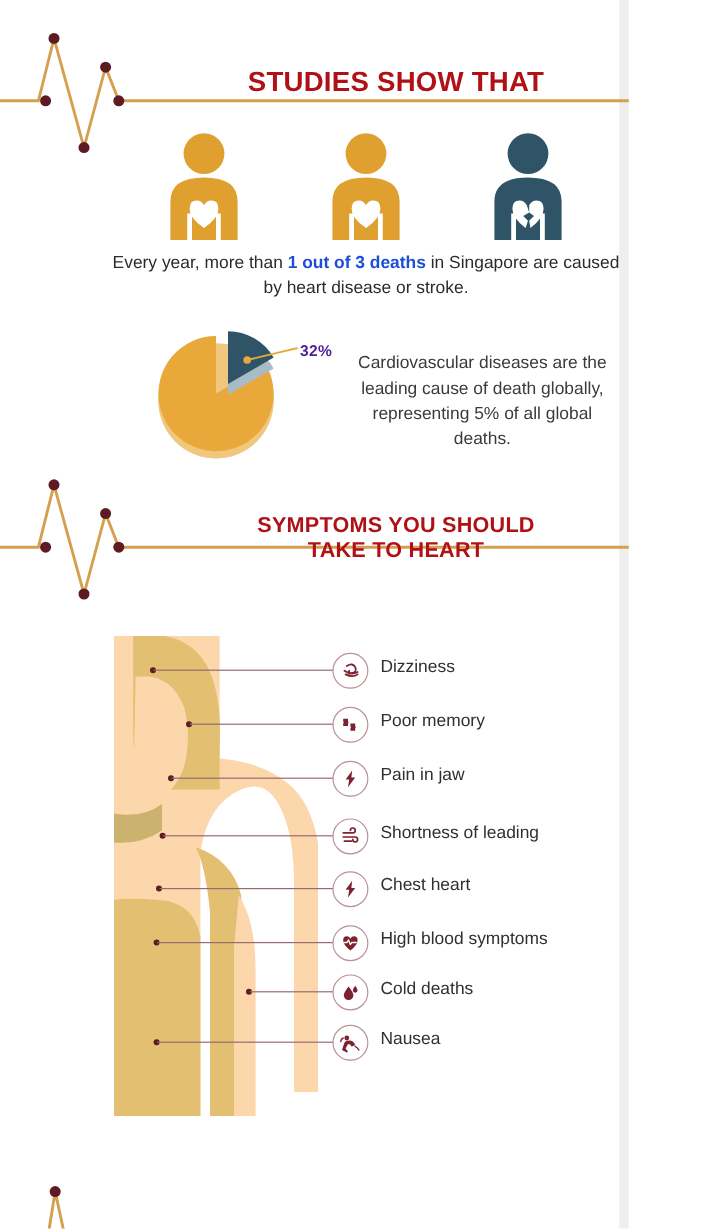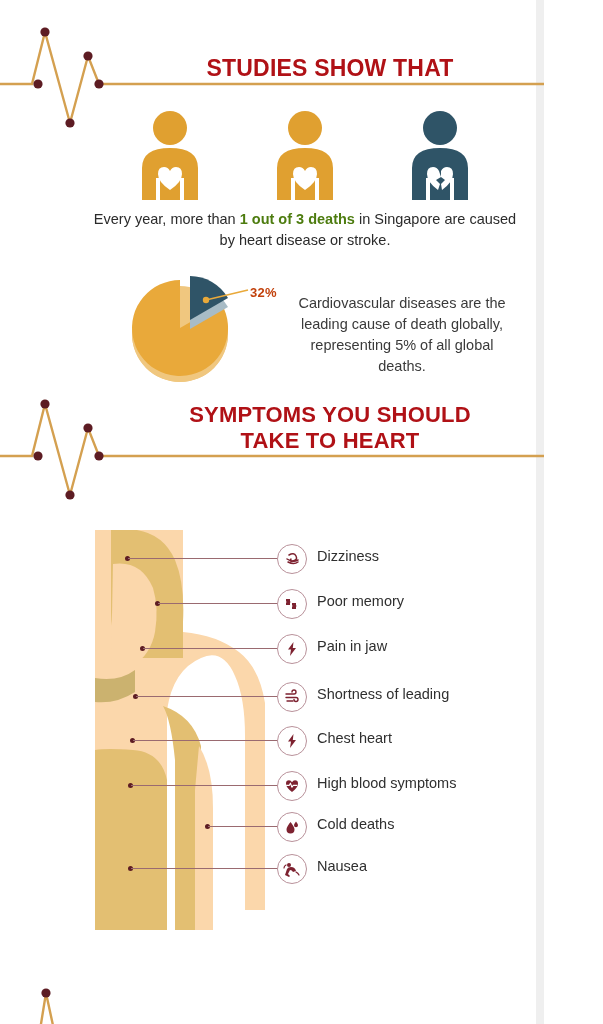--- a/index.html
+++ b/index.html
@@ -5,24 +5,25 @@
   html, body {
     margin: 0;
     padding: 0;
     background: #ffffff;
   }
   body {
     font-family: "Liberation Sans", sans-serif;
   }
   #page {
     position: relative;
-    width: 544px;
+    width: 488px;
     height: 1024px;
     background: #ffffff;
     overflow: hidden;
+    padding-left: 36px;
   }
   .right-gutter {
     position: absolute;
     top: 0; right: 0;
     width: 8px; height: 1024px;
     background: #efefef;
   }
 
   
   .ecg-band { position: absolute; left: 0; width: 595px; }
@@ -31,57 +32,57 @@
   .heading {
     position: absolute;
     width: 420px;
     text-align: center;
     color: #b01116;
     font-weight: bold;
     letter-spacing: 0.2px;
     line-height: 1.16;
   }
   .heading.h1 { left: 120px; top: 55px; font-size: 23px; }
-  .heading.h2 { left: 120px; top: 402px; font-size: 22px; }
+  .heading.h2 { left: 120px; top: 427px; font-size: 18px; }
 
   
   .people {
     position: absolute;
     left: 130px; top: 108px;
     width: 350px; height: 92px;
     display: flex;
     justify-content: space-between;
     align-items: flex-end;
   }
   .person-svg { display: block; }
 
   
   .para {
     position: absolute;
     text-align: center;
     color: #2b2b2b;
     line-height: 1.42;
   }
   .para.p-deaths { left: 85px; top: 209px; width: 440px; font-size: 14.5px; }
-  .para b { font-weight: bold; color: #4d7c0f; }
+  .para b { font-weight: bold; color: #1d4ed8; }
 
   
   .pie-wrap {
     position: absolute;
     left: 120px; top: 268px;
     width: 145px; height: 118px;
   }
   .pie-svg { display: block; }
 
   .pie-pct {
     position: absolute;
     left: 250px; top: 285px;
     font-size: 13px;
     font-weight: bold;
-    color: #c2410c;
+    color: #4c1d95;
     letter-spacing: 0.3px;
   }
   .pie-text {
     position: absolute;
     left: 286px; top: 293px;
     width: 232px;
     text-align: center;
     font-size: 14.5px;
     line-height: 1.45;
     color: #3a3a3a;

